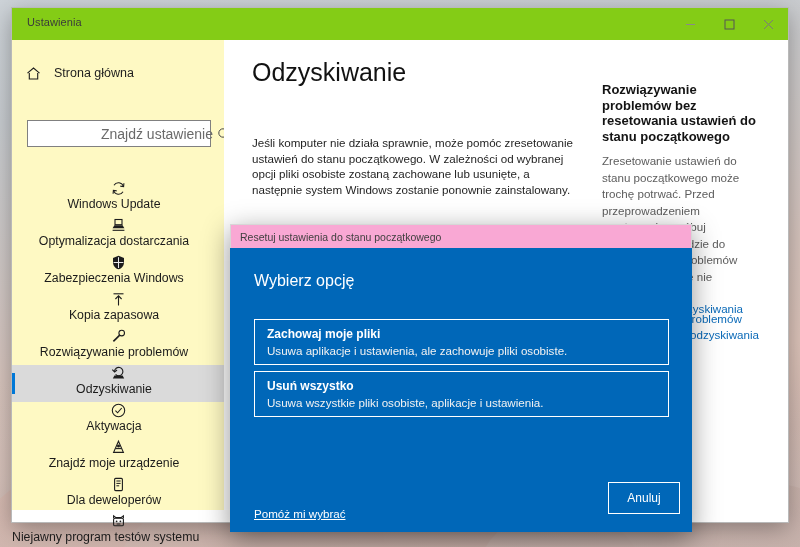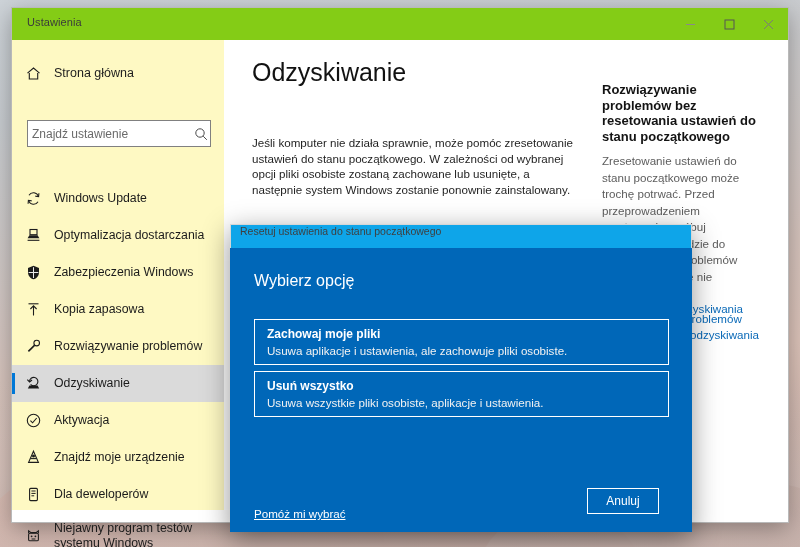--- a/index.html
+++ b/index.html
@@ -61,30 +61,30 @@
     position:absolute;left:0;top:18px;width:212px;height:30px;display:flex;align-items:center;
   }
   .home-row .ico{width:42px;display:flex;justify-content:center;align-items:center;}
   .home-row .lbl{font-size:12.5px;color:#1d1d1d;}
   .searchbox{
     position:absolute;left:15px;top:80px;width:182px;height:25px;
     background:#fff;border:1px solid #808080;display:flex;align-items:center;
   }
   .searchbox input{
     border:0;outline:0;background:transparent;flex:1;height:100%;
-    padding:0 4px;font-size:12px;color:#2b2b2b;font-family:"Liberation Sans",sans-serif;
+    padding:0 4px;font-size:14px;color:#2b2b2b;font-family:"Liberation Sans",sans-serif;text-align:right;
   }
   .searchbox input::placeholder{color:#6a6a6a;}
   .searchbox .sicon{width:24px;display:flex;align-items:center;justify-content:center;}
   .cat-title{
     position:absolute;left:15px;top:116px;font-size:12px;font-weight:bold;color:#131313;
   }
   #navlist{position:absolute;left:0;top:140px;right:0;}
   .nav-item{
-    position:relative;height:37px;display:flex;align-items:center;cursor:default;
+    position:relative;height:37px;display:flex;align-items:center;cursor:default;flex-direction:column;
   }
   .nav-item.tall{height:46px;}
   .nav-item.active{background:#dadada;}
   .nav-item .bar{
     position:absolute;left:0;top:8px;width:3px;height:21px;background:#0078d7;display:none;
   }
   .nav-item.active .bar{display:block;}
   .nav-item .ico{width:42px;min-width:42px;display:flex;justify-content:center;align-items:center;}
   .nav-item .lbl{font-size:12.3px;color:#1b1b1b;line-height:15px;padding-right:8px;}
 
@@ -105,41 +105,41 @@
   .rail-p{margin-top:9px;font-size:11.6px;color:#5d5d5d;line-height:16.5px;}
   .rail-link{display:block;margin-top:10px;font-size:11.6px;color:#0b6ab8;text-decoration:none;}
   .rail-link2{position:absolute;font-size:11.6px;color:#0b6ab8;text-decoration:none;white-space:nowrap;}
 
   
   #dialog{
     position:absolute;left:230px;top:224px;width:462px;height:308px;
     box-shadow:0 7px 26px rgba(0,0,0,.42);
   }
   #dlg-title{
-    height:24px;background:#0ea5e9;border:1px solid #d6d6d6;border-bottom:0;
-    display:flex;align-items:flex-start;
+    height:24px;background:#f9a8d4;border:1px solid #d6d6d6;border-bottom:0;
+    display:flex;align-items:center;
   }
   #dlg-title .t{font-size:10.5px;color:#3f3f3f;padding-left:9px;}
   #dlg-body{
     position:absolute;left:0;right:0;top:24px;bottom:0;background:#0067b8;color:#fff;
   }
   .dlg-h{position:absolute;left:24px;top:24px;font-size:16px;font-weight:300;color:#fff;}
   .opt{
     position:absolute;left:24px;width:413px;height:44px;border:1px solid #ffffff;
     background:transparent;cursor:default;
   }
   .opt .o-t{position:absolute;left:12px;top:7px;font-size:12px;font-weight:bold;color:#fff;}
   .opt .o-s{position:absolute;left:12px;top:24px;font-size:11.6px;color:#f2f2f2;}
   #opt-keep{top:71px;}
   #opt-remove{top:123px;}
   .dlg-help{
     position:absolute;left:24px;bottom:12px;font-size:11.6px;color:#ffffff;text-decoration:underline;
   }
   .dlg-cancel{
-    position:absolute;right:33px;bottom:18px;width:72px;height:26px;
+    position:absolute;right:12px;bottom:18px;width:72px;height:32px;
     background:transparent;border:1px solid #fff;color:#fff;font-size:12px;
     font-family:"Liberation Sans",sans-serif;cursor:default;
   }
 </style>
 </head>
 <body>
 
 <div id="desktop">
   <div class="dune1"></div>
   <div class="dune2"></div>

